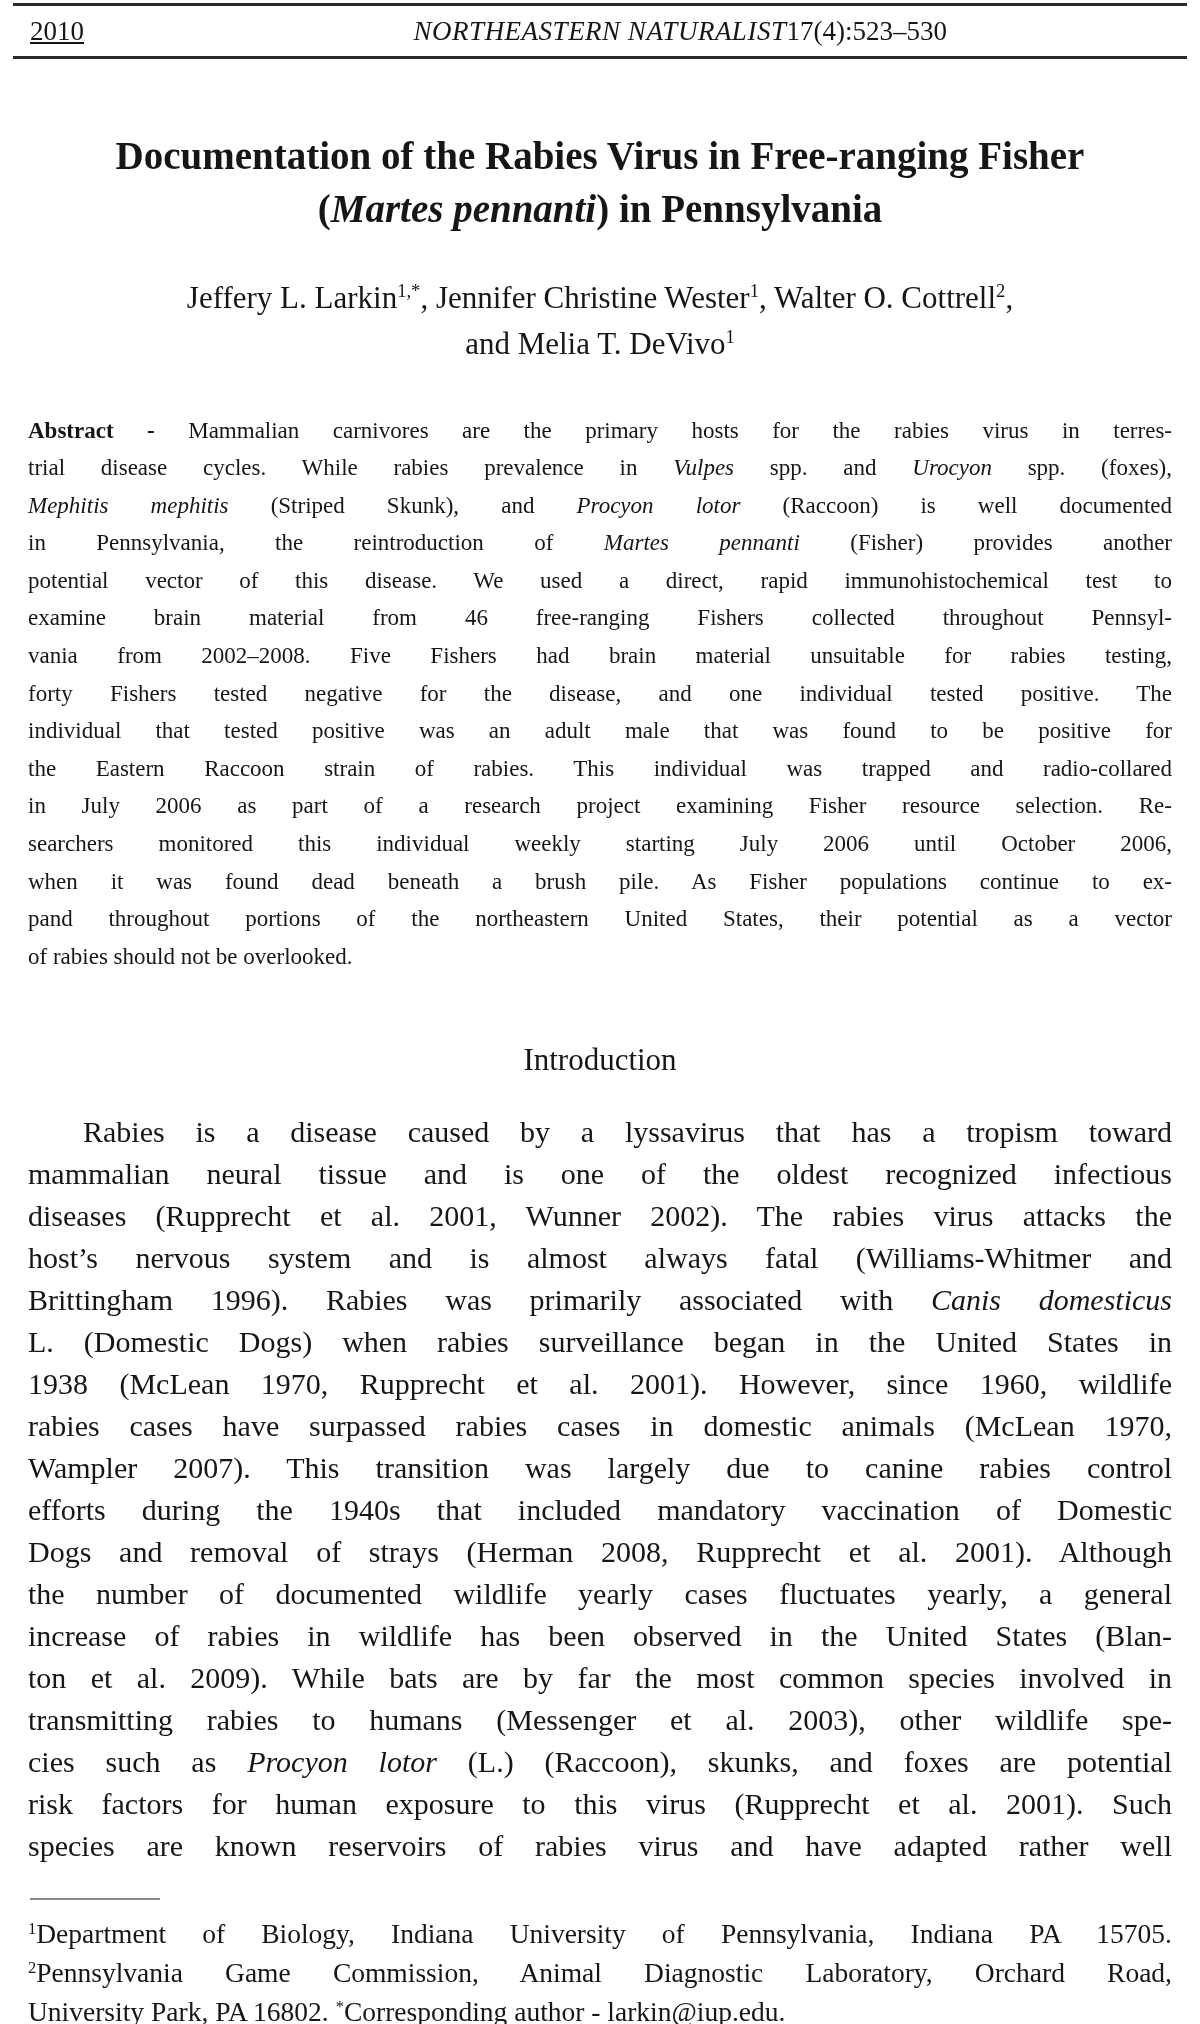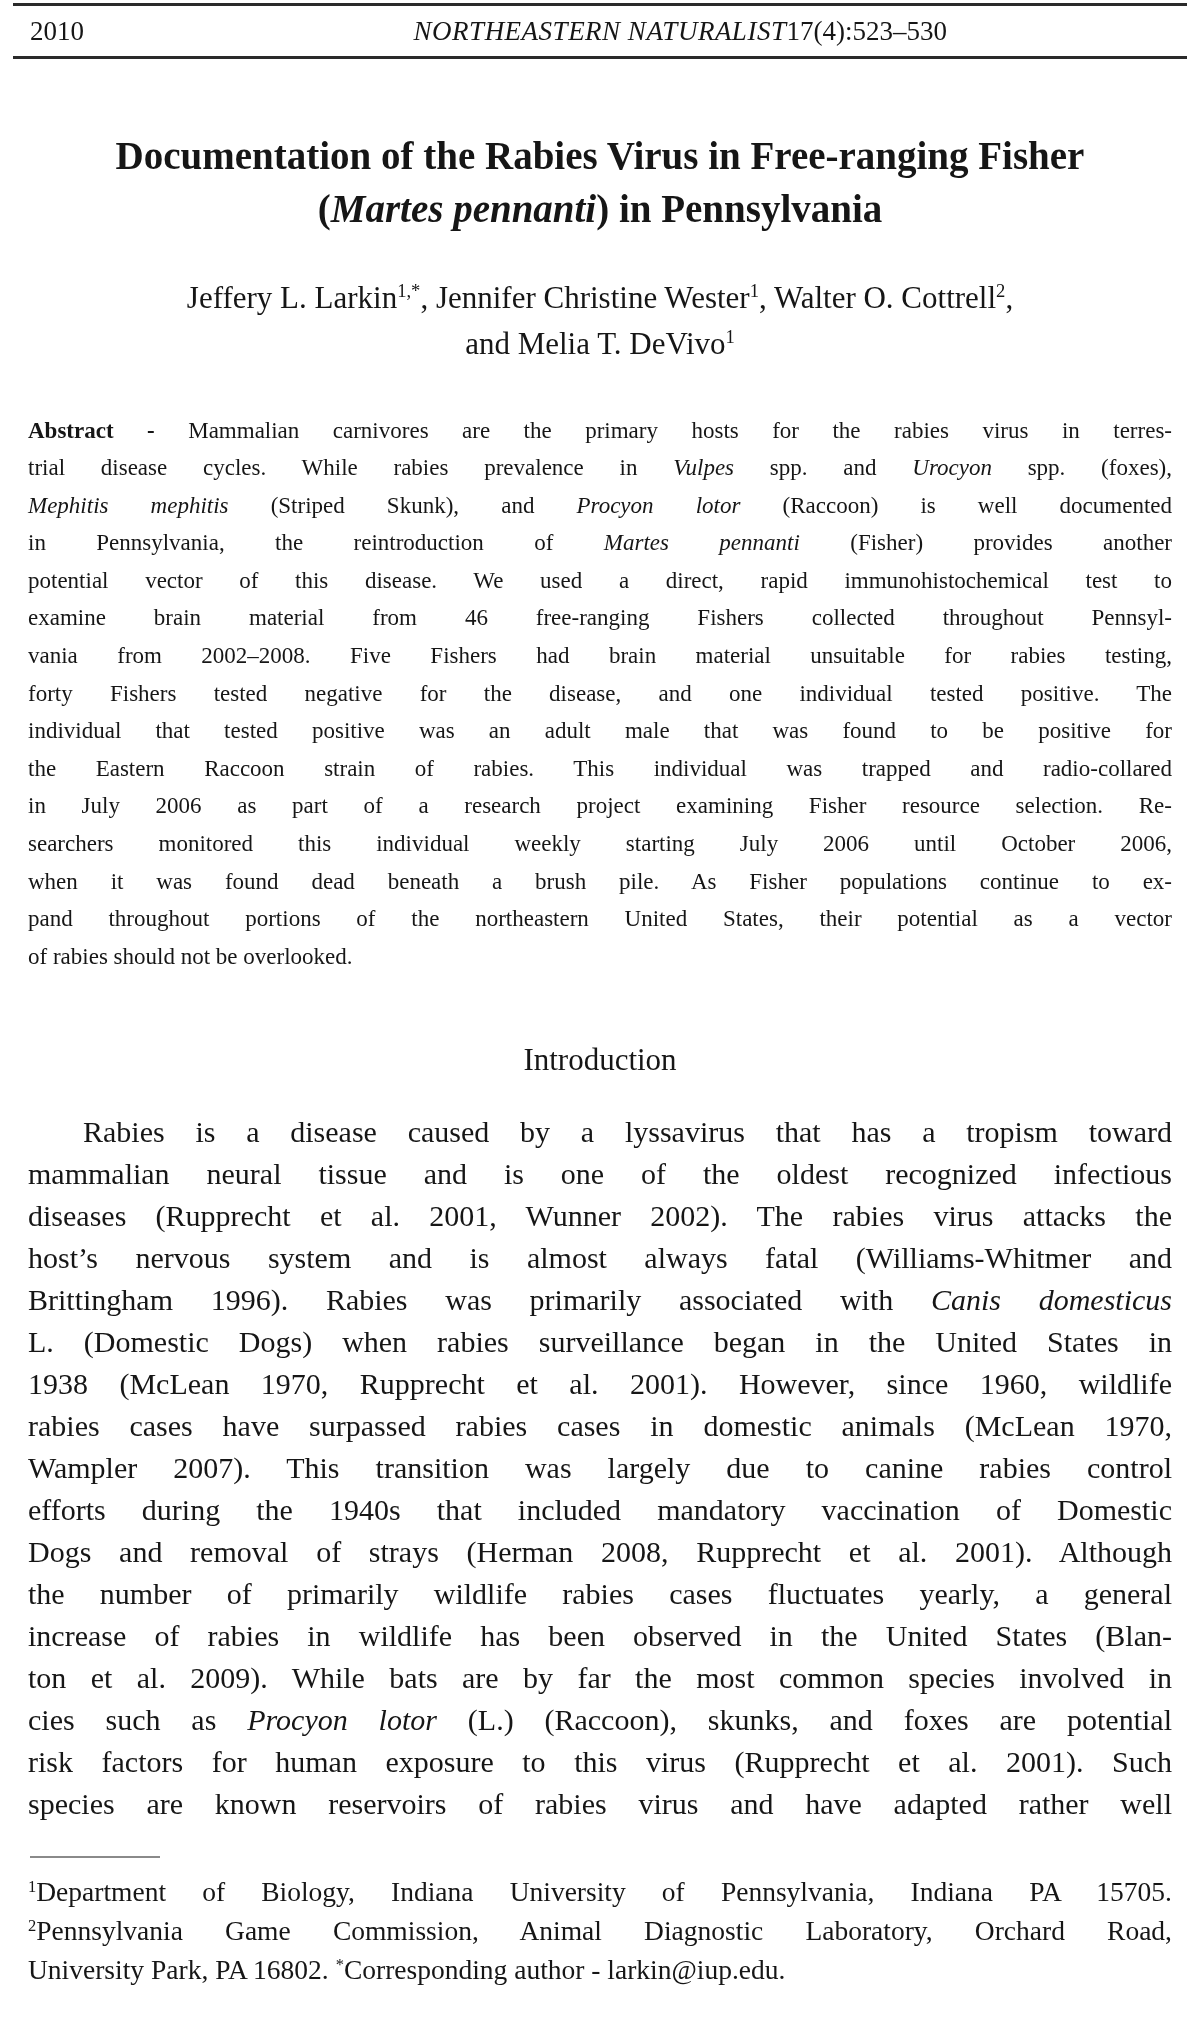--- a/index.html
+++ b/index.html
@@ -15,21 +15,21 @@
   .content{padding:0 28px;}
   .rule-full{height:3px;background:#2a2a2a;margin:0 13px;}
   .rule-full.top{margin-top:3px;}
   .rule-full.bottom{height:2.5px;}
   .header-row{
     display:flex;align-items:center;
     height:50px;line-height:50px;
     font-size:27px;
     padding:0 2px;
   }
-  .header-row .left{flex:1;text-align:left;}
+  .header-row .left{flex:1;text-align:left;text-decoration:underline;}
   .header-row .center{flex:none;font-style:italic;letter-spacing:0.5px;}
   .header-row .right{flex:1;text-align:left;}
   .title-block{
     margin-top:70px;
     font-size:39px;font-weight:bold;line-height:53px;
     text-align:center;
   }
   .authors-block{
     margin-top:40px;
     font-size:31px;line-height:46px;
@@ -119,23 +119,24 @@
         <div class="jline">mammalian neural tissue and is one of the oldest recognized infectious</div>
         <div class="jline">diseases (Rupprecht et al. 2001, Wunner 2002). The rabies virus attacks the</div>
         <div class="jline">host’s nervous system and is almost always fatal (Williams-Whitmer and</div>
         <div class="jline">Brittingham 1996). Rabies was primarily associated with <span class="i">Canis domesticus</span></div>
         <div class="jline">L. (Domestic Dogs) when rabies surveillance began in the United States in</div>
         <div class="jline">1938 (McLean 1970, Rupprecht et al. 2001). However, since 1960, wildlife</div>
         <div class="jline">rabies cases have surpassed rabies cases in domestic animals (McLean 1970,</div>
         <div class="jline">Wampler 2007). This transition was largely due to canine rabies control</div>
         <div class="jline">efforts during the 1940s that included mandatory vaccination of Domestic</div>
         <div class="jline">Dogs and removal of strays (Herman 2008, Rupprecht et al. 2001). Although</div>
-        <div class="jline">the number of primarily wildlife rabies cases fluctuates yearly, a general</div>
+        <div class="jline">the number of documented wildlife yearly cases fluctuates yearly, a general</div>
         <div class="jline">increase of rabies in wildlife has been observed in the United States (Blan-</div>
         <div class="jline">ton et al. 2009). While bats are by far the most common species involved in</div>
+        <div class="jline">transmitting rabies to humans (Messenger et al. 2003), other wildlife spe-</div>
         <div class="jline">cies such as <span class="i">Procyon lotor</span> (L.) (Raccoon), skunks, and foxes are potential</div>
         <div class="jline">risk factors for human exposure to this virus (Rupprecht et al. 2001). Such</div>
         <div class="jline">species are known reservoirs of rabies virus and have adapted rather well</div>
       </div>
 
     <div class="footnote-rule"></div>
 
     <div class="footnotes-block">
         <div class="jline"><span class="sup">1</span>Department of Biology, Indiana University of Pennsylvania, Indiana PA 15705.</div>
         <div class="jline"><span class="sup">2</span>Pennsylvania Game Commission, Animal Diagnostic Laboratory, Orchard Road,</div>

